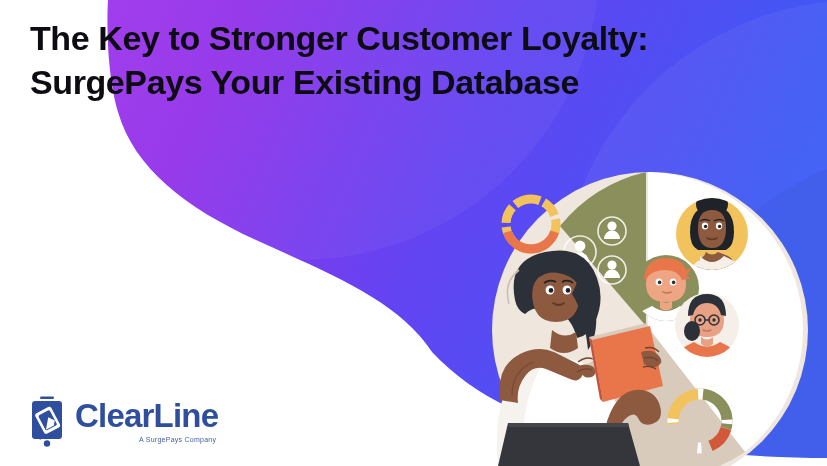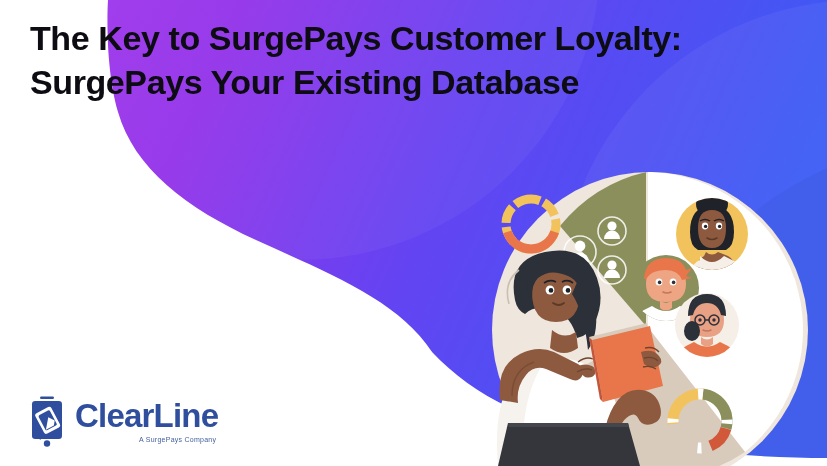--- a/index.html
+++ b/index.html
@@ -275,21 +275,21 @@
       <path d="M645,348 q9,-2 14,4" stroke="#6e442f" stroke-width="1.3" fill="none"></path>
       <path d="M644,358 q9,-2 14,3" stroke="#6e442f" stroke-width="1.3" fill="none"></path>
       <path d="M643,367 q8,-2 13,2" stroke="#6e442f" stroke-width="1.3" fill="none"></path>
 
       <path d="M508,423 L628,423 L640,466 L498,466 Z" fill="#34363c"></path>
       <path d="M508,423 L628,423 L629,427 L509,427 Z" fill="#44464d"></path>
     </g>
   </svg>
 
   <div id="title-block">
-    <span class="tline">The Key to SurgePays Customer Loyalty:</span>
+    <span class="tline">The Key to Stronger Customer Loyalty:</span>
     <span class="tline">SurgePays Your Existing Database</span>
   </div>
 
   <div id="logo-block">
     <svg id="logo-mark" width="38" height="54" viewBox="0 0 38 54">
       <rect x="12" y="2.5" width="14" height="2.6" rx="1.3" fill="#2f4f9e"></rect>
       <rect x="4" y="7" width="30" height="38" rx="3.2" fill="#2f4f9e"></rect>
       <circle cx="19" cy="49.5" r="3.2" fill="#2f4f9e"></circle>
       <g transform="rotate(-28 19 25)">
         <rect x="10" y="15" width="18" height="23" rx="2.4" fill="#ffffff"></rect>

